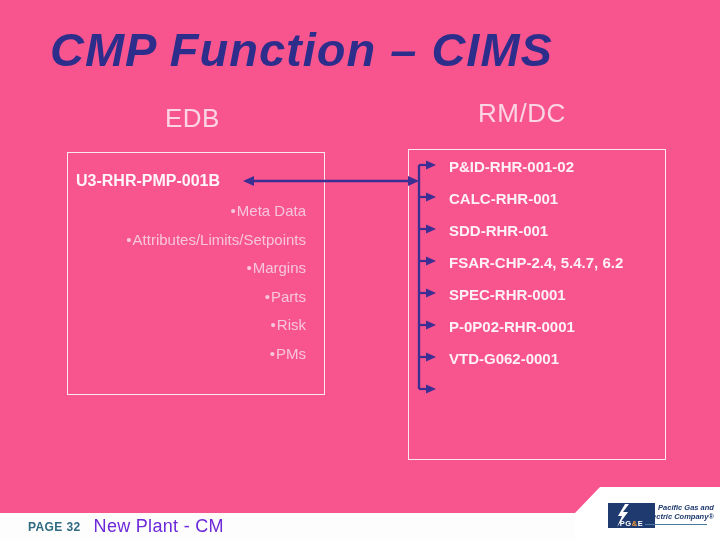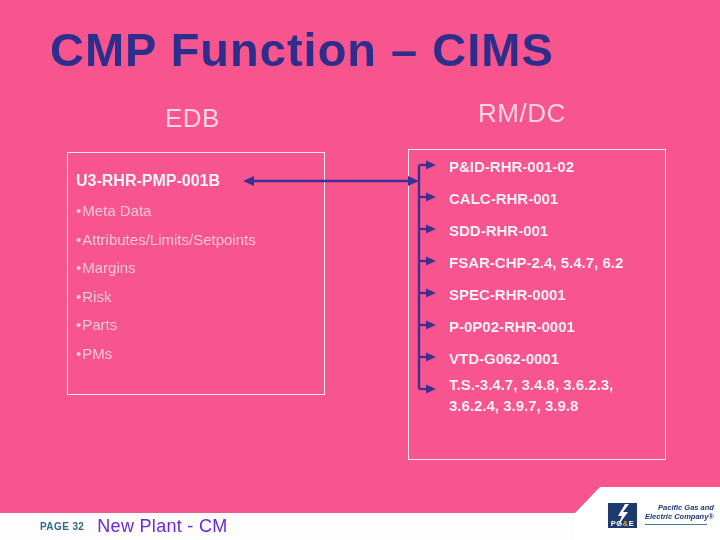--- a/index.html
+++ b/index.html
@@ -4,65 +4,66 @@
 <style>
   html,body{margin:0;padding:0;background:#555;}
   .slide{
     position:relative;width:720px;height:540px;overflow:hidden;
     background:#F8548E;font-family:"Liberation Sans",sans-serif;
   }
   .title{
     position:absolute;left:50px;top:22px;margin:0;
     font-size:47px;font-weight:bold;letter-spacing:1px;color:#2D2E8C;
     white-space:nowrap;
+    font-style:italic;
   }
   .col-header{
     position:absolute;font-size:26px;color:#FBD5E4;letter-spacing:0.5px;
   }
   .col-header.edb{left:165px;top:103px;}
   .col-header.rmdc{left:478px;top:98px;}
 
   .box{position:absolute;border:1px solid #F9E8EF;box-sizing:border-box;}
   .edb-box{left:67px;top:152px;width:258px;height:243px;padding:12px 18px 0 8px;}
   .rmdc-box{left:408px;top:149px;width:258px;height:311px;}
 
   .box-title{
     font-size:16px;font-weight:bold;color:#FEF5F9;line-height:32px;height:32px;
   }
   .bullet-item{
-    font-size:15px;color:#F7C6DA;line-height:28.5px;height:28.5px;white-space:nowrap;
+    font-size:15px;color:#F7C6DA;line-height:28.5px;height:28.5px;white-space:nowrap;text-align:right;
   }
   .bullet-item .bullet{margin-right:1px;}
 
   .rm-list{padding-left:40px;padding-right:4px;}
   .rm-item{
     min-height:32px;display:flex;align-items:center;
     font-size:15px;font-weight:bold;color:#FDF1F6;line-height:21px;
   }
   .rm-item span{display:block;max-width:205px;}
 
   .arrows{position:absolute;left:0;top:0;pointer-events:none;}
 
   .footer-strip{
     position:absolute;left:0;bottom:0;width:720px;height:27px;background:#FDFDFD;
     display:flex;align-items:center;
   }
   .page-label{
-    margin-left:40px;font-size:10px;font-weight:bold;color:#2F6A80;letter-spacing:0.4px;
+    margin-left:28px;font-size:12px;font-weight:bold;color:#2F6A80;letter-spacing:0.4px;
   }
   .footer-subtitle{
     margin-left:13px;font-size:18px;color:#6d28d9;letter-spacing:0.3px;
   }
 
   .logo-block{
     position:absolute;right:0;bottom:0;width:145px;height:53px;background:#FFFFFF;
     clip-path:polygon(25px 0,100% 0,100% 100%,0 100%,0 26px);
   }
   .logo-mark{
-    position:absolute;left:33px;top:16px;width:29px;height:25px;background:#1E3A6E;
+    position:absolute;left:33px;top:16px;width:47px;height:25px;background:#1E3A6E;
   }
   .logo-mark svg{position:absolute;left:0;top:0;}
   .logo-monogram{
     position:absolute;left:0;bottom:0;width:100%;text-align:center;
     font-size:7.5px;font-weight:bold;color:#FFFFFF;letter-spacing:0.5px;line-height:9px;
   }
   .logo-monogram .amp{color:#F09B3C;}
   .logo-text{
     position:absolute;left:70px;top:17px;
     font-size:7.5px;font-weight:bold;font-style:italic;color:#1E3A6E;line-height:8.5px;
@@ -84,23 +85,23 @@
   <div class="box edb-box">
     <div class="box-title">U3-RHR-PMP-001B</div>
     <div class="bullet-list">
 
         <div class="bullet-item"><span class="bullet">•</span><span>Meta Data</span></div>
 
         <div class="bullet-item"><span class="bullet">•</span><span>Attributes/Limits/Setpoints</span></div>
 
         <div class="bullet-item"><span class="bullet">•</span><span>Margins</span></div>
 
+        <div class="bullet-item"><span class="bullet">•</span><span>Parts</span></div>
+
         <div class="bullet-item"><span class="bullet">•</span><span>Risk</span></div>
-
-        <div class="bullet-item"><span class="bullet">•</span><span>Parts</span></div>
 
         <div class="bullet-item"><span class="bullet">•</span><span>PMs</span></div>
 
       </div>
   </div>
 
   <div class="box rmdc-box">
     <div class="rm-list">
 
         <div class="rm-item">
@@ -124,23 +125,20 @@
         </div>
 
         <div class="rm-item">
           <span>P-0P02-RHR-0001</span>
         </div>
 
         <div class="rm-item">
           <span>VTD-G062-0001</span>
         </div>
 
-        <div class="rm-item">
-          <span>T.S.-3.4.7, 3.4.8, 3.6.2.3, 3.6.2.4, 3.9.7, 3.9.8</span>
-        </div>
       </div>
   </div>
 
   <svg class="arrows" width="720" height="540" viewBox="0 0 720 540">
       <line x1="251" y1="181" x2="412" y2="181" stroke="#3C2F93" stroke-width="2.6"></line>
       <polygon points="243,181 254,176 254,186" fill="#3C2F93"></polygon>
       <polygon points="419,181 408,176 408,186" fill="#3C2F93"></polygon>
       <line x1="419" y1="165" x2="419" y2="389" stroke="#3C2F93" stroke-width="2.4"></line>
       <line x1="419" y1="165" x2="428" y2="165" stroke="#3C2F93" stroke-width="2.2"></line>
       <polygon points="436,165 426,160.5 426,169.5" fill="#3C2F93"></polygon>

